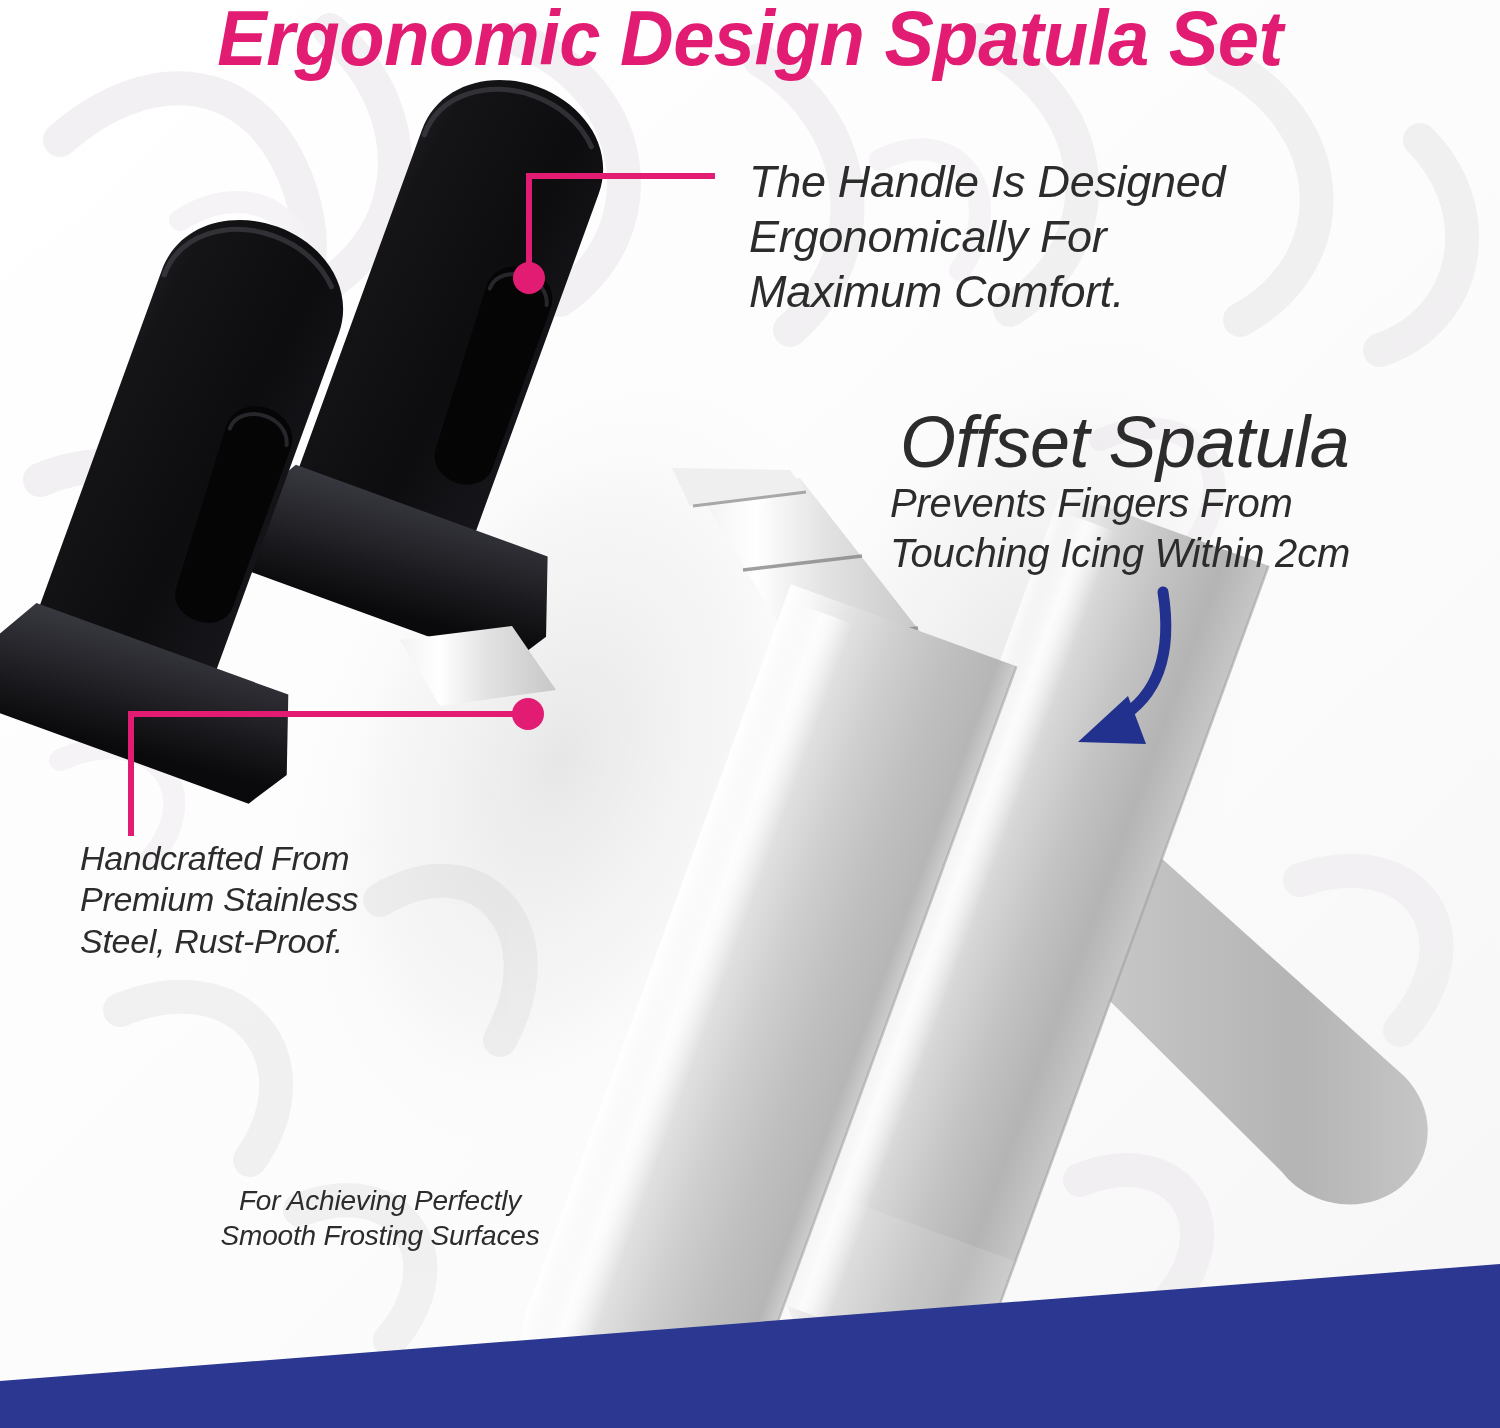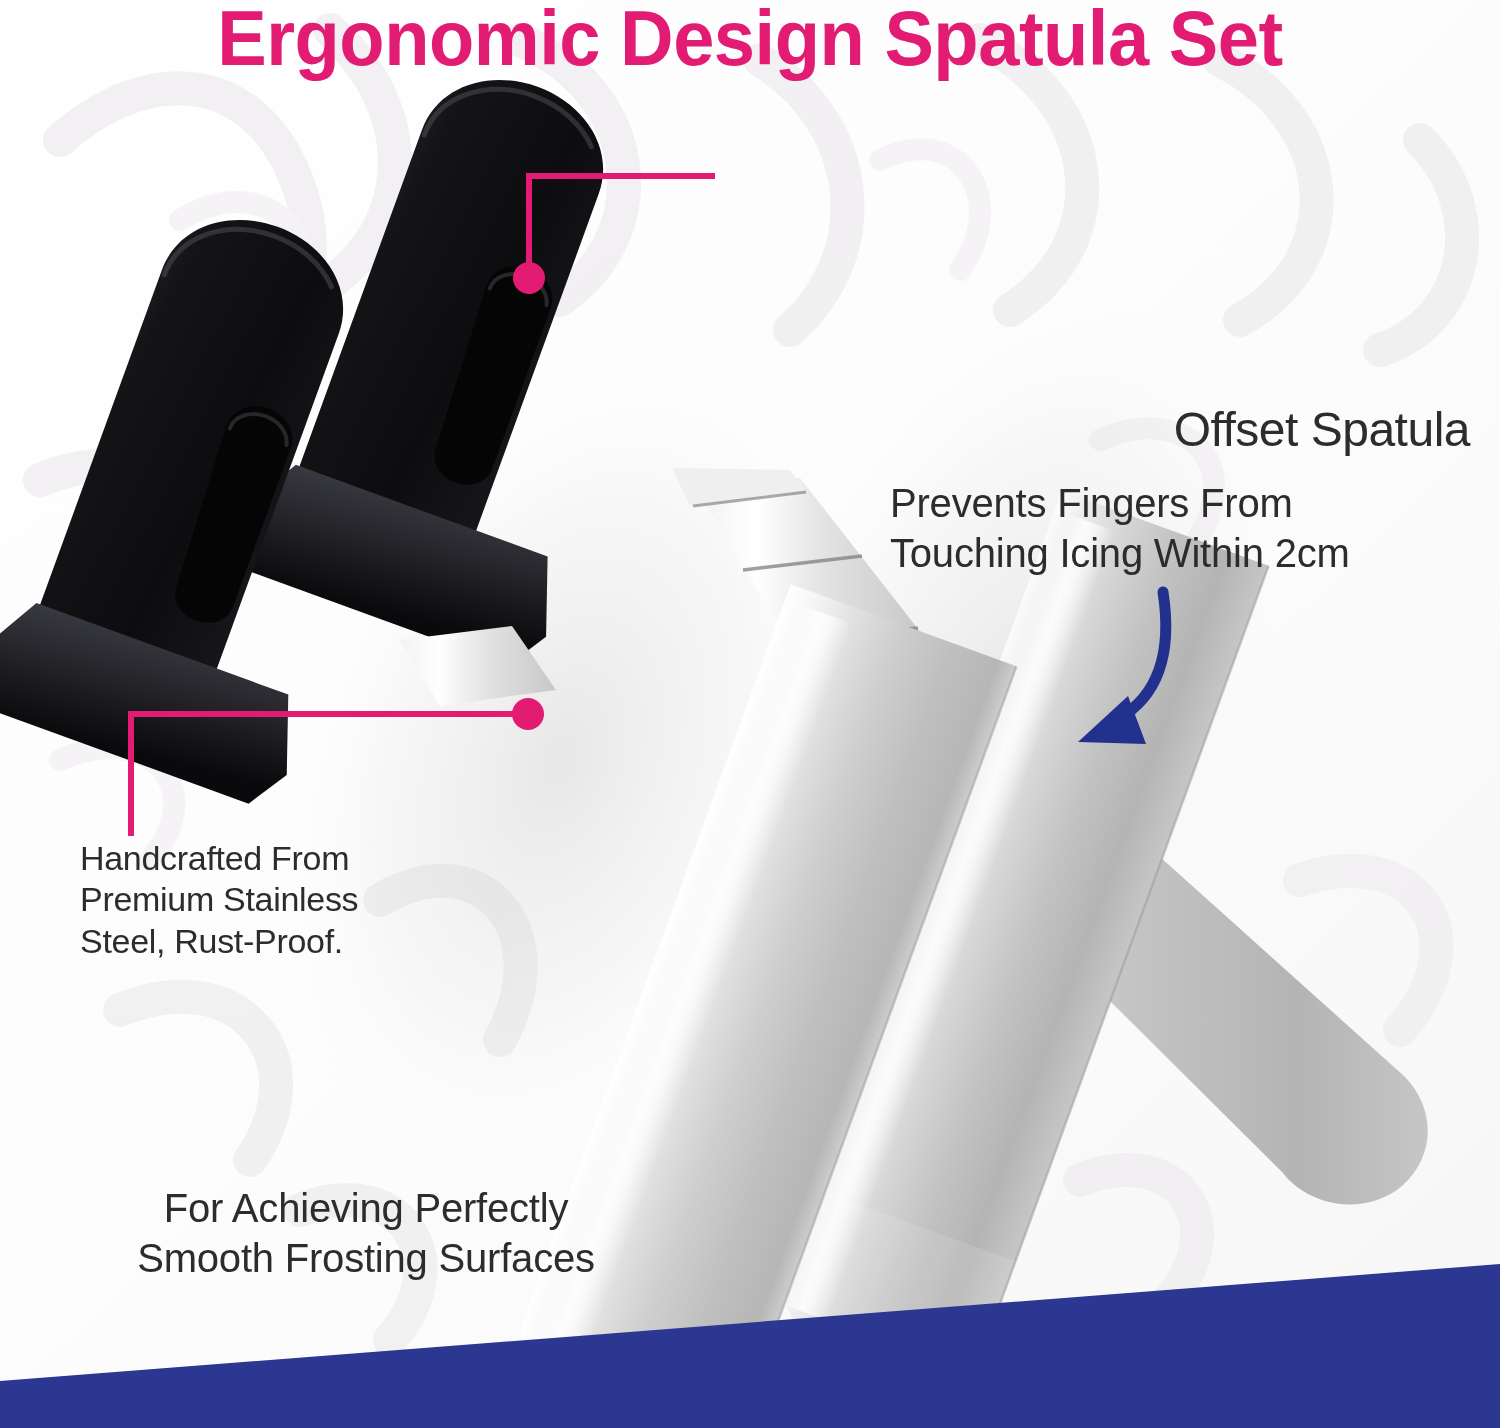--- a/index.html
+++ b/index.html
@@ -7,20 +7,21 @@
     width:1500px; height:1428px;
     background:#ffffff;
     font-family:"Liberation Sans", sans-serif;
     overflow:hidden;
   }
   #stage {
     position:relative;
     width:1500px; height:1428px;
     background:#fde047;
     overflow:hidden;
+    font-style:italic;
   }
 
   
   #watermark {
     position:absolute; inset:0;
     z-index:0;
     pointer-events:none;
   }
 
   
@@ -64,22 +65,22 @@
   #handle-text {
     left:749px; top:155px;
     width:560px;
     font-size:45px;
     line-height:1.22;
     letter-spacing:-0.3px;
   }
   #offset-head {
     left:900px; top:404px;
     width:570px;
-    text-align:right;
-    font-size:48px;
+    text-align:left;
+    font-size:72px;
     line-height:1.08;
     letter-spacing:-0.5px;
   }
   #offset-sub {
     left:890px; top:478px;
     width:590px;
     text-align:left;
     font-size:40px;
     line-height:1.25;
     letter-spacing:-0.2px;
@@ -93,24 +94,24 @@
   }
   #straight-head {
     left:90px; top:1098px;
     width:580px;
     text-align:center;
     font-size:56px;
     line-height:1.08;
     letter-spacing:-0.5px;
   }
   #straight-sub {
-    left:71px; top:1183px;
+    left:85px; top:1183px;
     width:590px;
     text-align:center;
-    font-size:40px;
+    font-size:28px;
     line-height:1.25;
     letter-spacing:-0.2px;
   }
 
   
   #banner {
     position:absolute;
     left:0; top:0;
     width:1500px; height:1428px;
     z-index:8;
@@ -375,20 +376,23 @@
       <circle cx="528" cy="714" r="16" fill="#E31C73"></circle>
     </g>
 
     <g>
       <path d="M 1163 592
                C 1172 650, 1160 695, 1118 719" fill="none" stroke="#22318E" stroke-width="11" stroke-linecap="round"></path>
       <path d="M 1128 696 L 1078 742 L 1146 744 Z" fill="#22318E"></path>
     </g>
   </svg>
 
+  <div class="txt" id="handle-text">The Handle Is Designed
+Ergonomically For
+Maximum Comfort.</div>
 
   <div class="txt" id="offset-head">Offset Spatula</div>
 
   <div class="txt" id="offset-sub">Prevents Fingers From
 Touching Icing Within 2cm</div>
 
   <div class="txt" id="steel-text">Handcrafted From
 Premium Stainless
 Steel, Rust-Proof.</div>
 

